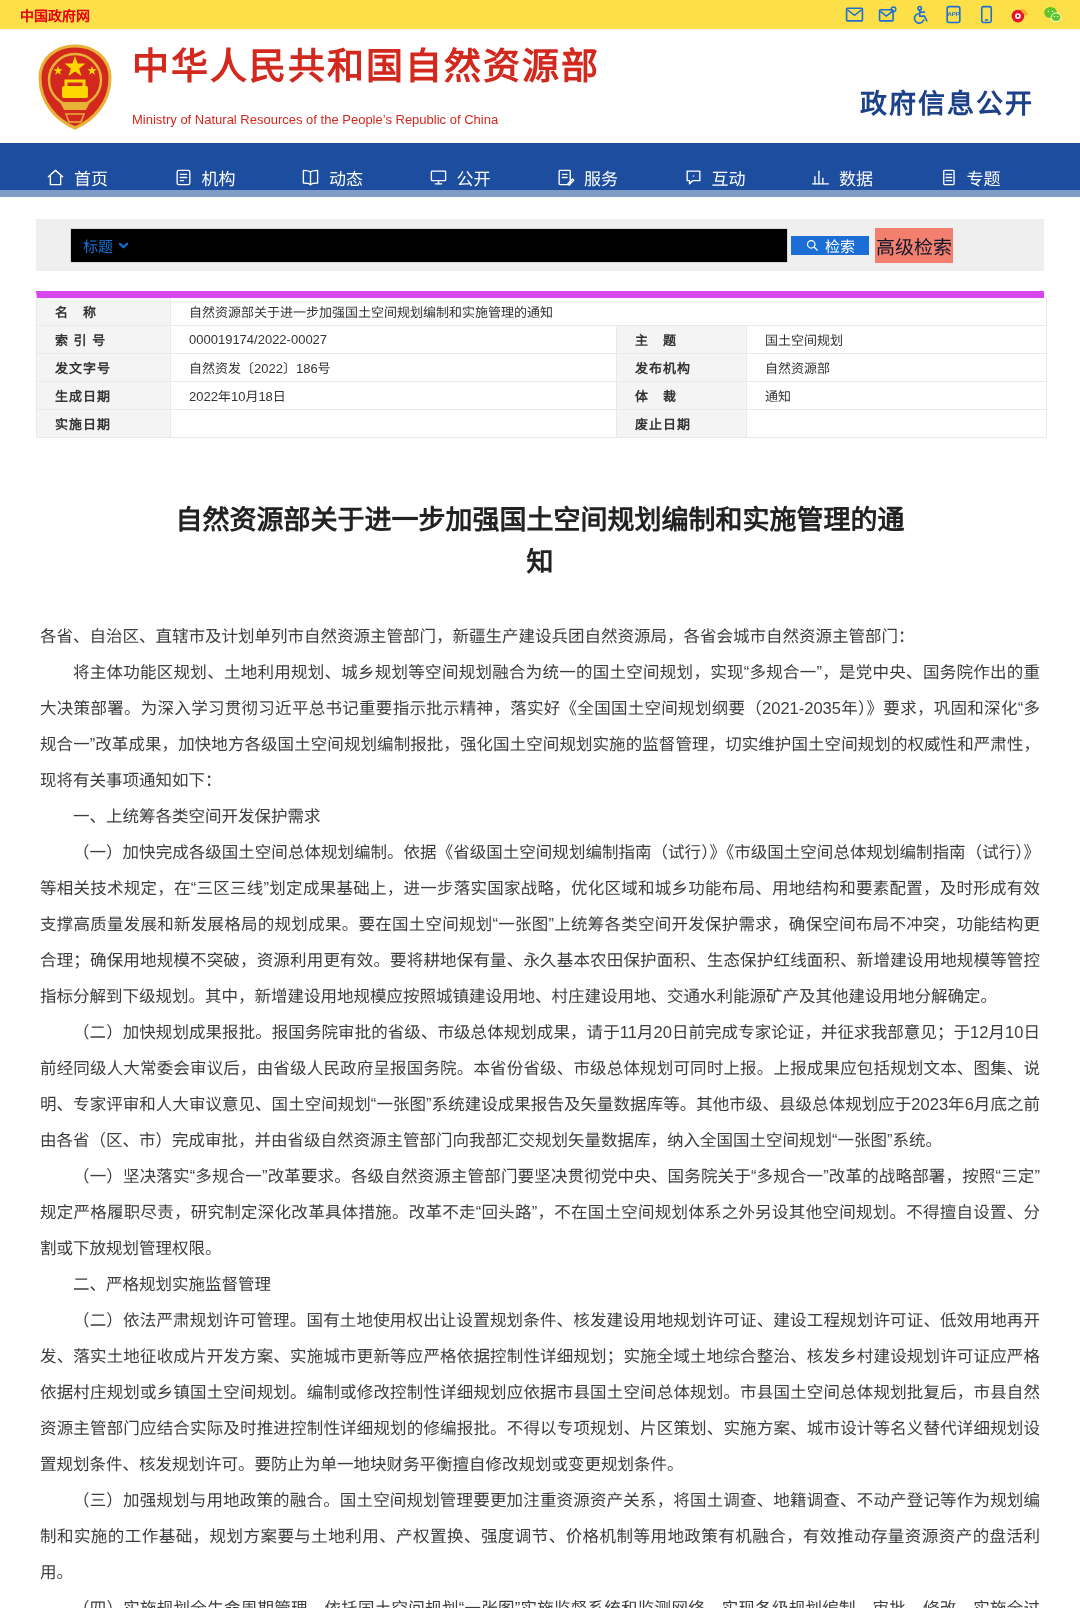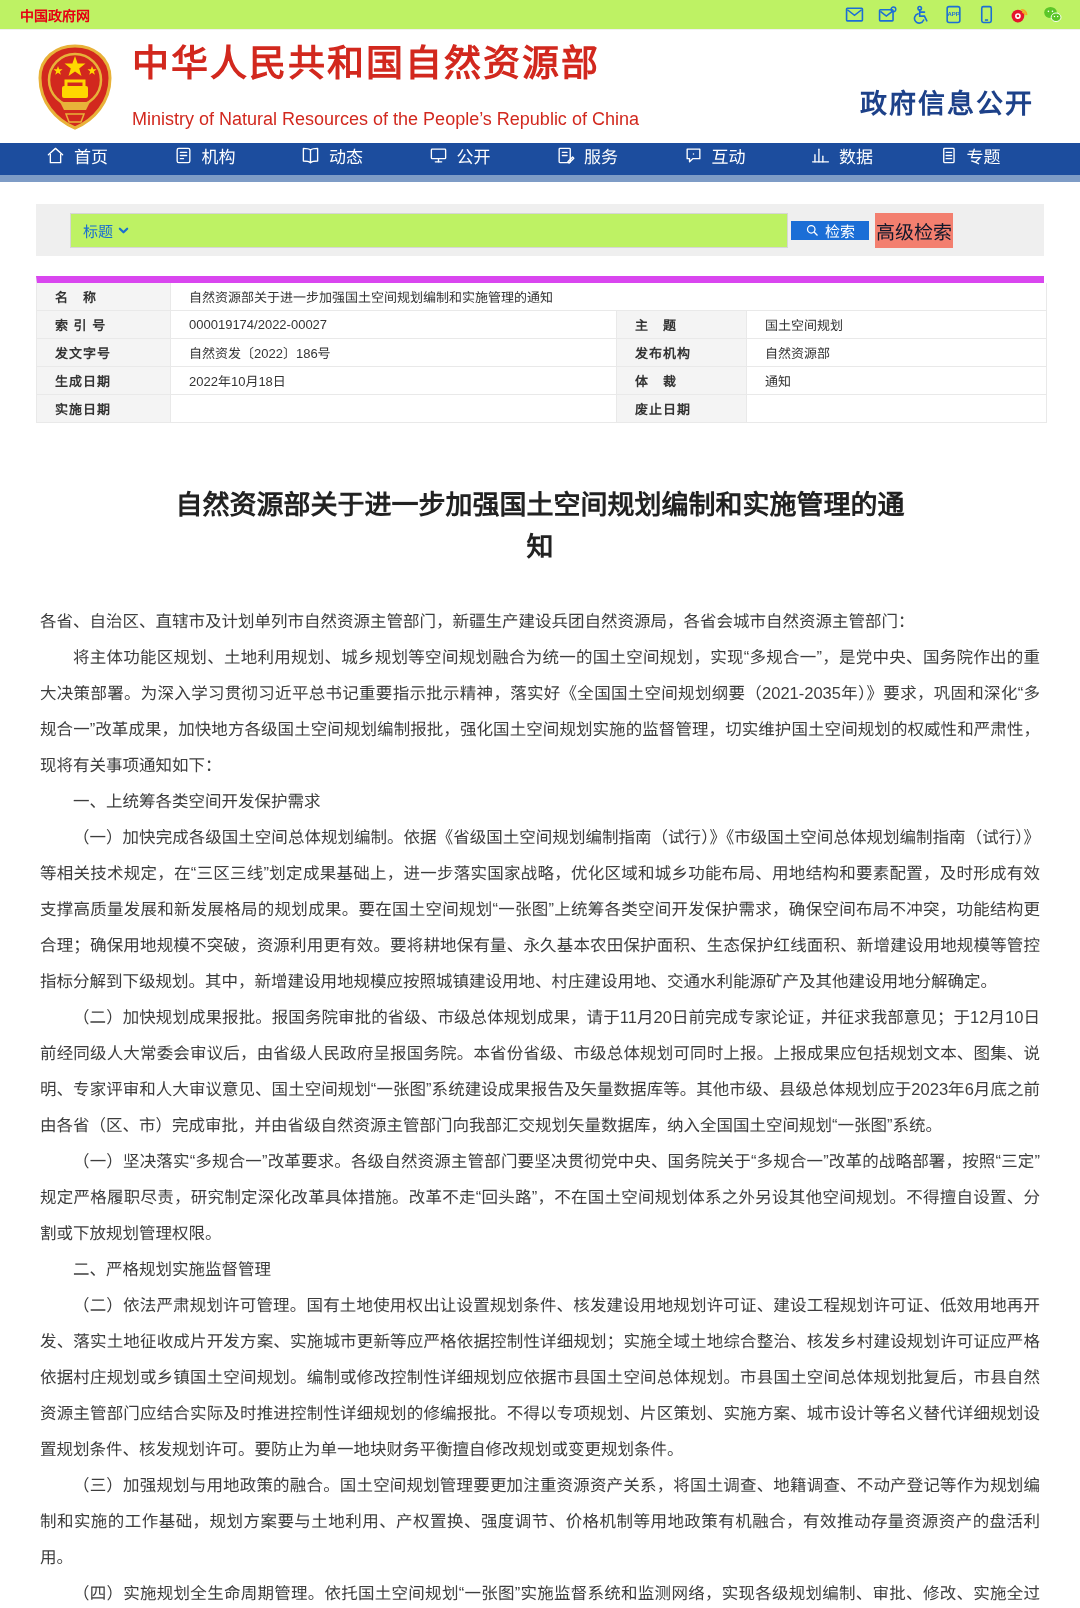--- a/index.html
+++ b/index.html
@@ -6,60 +6,60 @@
   html, body { background: #fff; }
   body {
     width: 1080px; min-height: 1608px; margin: 0 auto;
     font-family: "Liberation Sans", "DejaVu Sans", sans-serif;
     color: #333;
   }
   
   .topbar {
     height: 30px; display: flex; align-items: center;
     justify-content: space-between; padding: 0 18px 0 20px;
-    border-bottom: 1px solid #f0f0f0; background: #bef264;
+    border-bottom: 1px solid #f0f0f0; background: #fde047;
   }
   .gov-link { color: #e60012; font-size: 14px; font-weight: bold; text-decoration: none; }
   .topbar-icons { display: flex; align-items: center; gap: 14px; }
   .topbar-icons .ticon { width: 19px; height: 19px; display: inline-block; cursor: pointer; }
   .topbar-icons svg { width: 100%; height: 100%; display: block; }
 
   
   .masthead {
     height: 113px; background: #fff; display: flex; align-items: center;
     padding: 0 44px 0 36px; position: relative;
   }
   .emblem { width: 78px; height: 86px; margin-right: 18px; flex: 0 0 auto; }
   .emblem svg { width: 100%; height: 100%; display: block; }
   .org-names { display: flex; flex-direction: column; gap: 24px; }
   .org-cn { color: #d2281e; font-size: 37px; font-weight: bold; letter-spacing: 2px; line-height: 1.15; }
-  .org-en { color: #d2281e; font-size: 18px; margin-top: 0; }
+  .org-en { color: #d2281e; font-size: 13px; margin-top: 0; }
   .section-title {
     position: absolute; right: 46px; bottom: 22px;
     color: #1d4189; font-size: 27px; font-weight: bold; letter-spacing: 2px;
   }
 
   
-  .nav { background: #1c4d9e; height: 32px; display: flex; align-items: flex-start; padding: 0 30px; }
+  .nav { background: #1c4d9e; height: 47px; display: flex; align-items: flex-end; padding: 0 30px; }
   .nav-item {
     flex: 1; display: flex; align-items: center; justify-content: flex-start;
     gap: 9px; color: #fff; font-size: 17px; cursor: pointer; padding-left: 16px;
   }
   .nav-item .nicon { width: 19px; height: 19px; display: inline-block; }
   .nav-item svg { width: 100%; height: 100%; display: block; stroke: #fff; fill: none; stroke-width: 1.7; stroke-linecap: round; stroke-linejoin: round; }
   .nav-strip { height: 7px; background: #7e9cc6; }
 
   
   .search-wrap { padding: 22px 36px 0 36px; }
   .search-bar {
     background: #efefef; height: 52px; display: flex; align-items: center;
     padding: 0 34px; gap: 0;
   }
   .search-input-box {
-    background: #bef264; border: 1px solid #d6d6d6; height: 35px; flex: 0 0 718px;
+    background: #000000; border: 1px solid #d6d6d6; height: 35px; flex: 0 0 718px;
     display: flex; align-items: center; padding: 0 12px; cursor: text;
   }
   .field-selector { color: #1a6fd1; font-size: 15px; display: flex; align-items: center; gap: 5px; cursor: pointer; }
   .chev { width: 11px; height: 11px; }
   .chev svg { width: 100%; height: 100%; display: block; stroke: #1a6fd1; fill: none; stroke-width: 2.4; stroke-linecap: round; stroke-linejoin: round; }
   .btn-search {
     margin-left: 3px; height: 19px; width: 78px; background: #1b6ed6; color: #fff;
     border: none; font-size: 15px; display: flex; align-items: center; justify-content: center;
     gap: 5px; cursor: pointer; font-family: inherit;
   }

